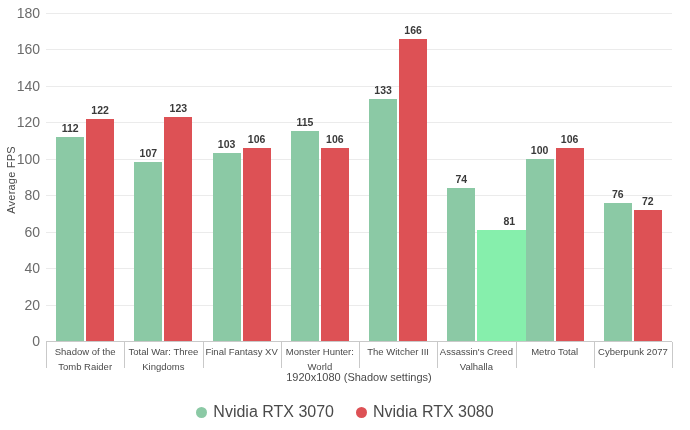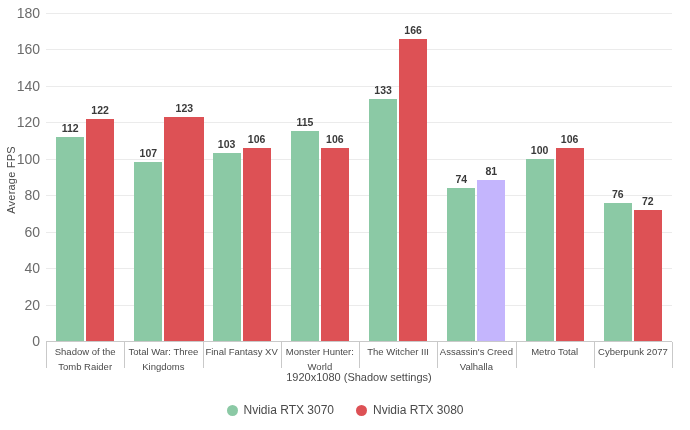--- a/index.html
+++ b/index.html
@@ -170,21 +170,21 @@
     align-items: center;
     gap: 6px;
   }
   .legend-swatch {
     width: 11px;
     height: 11px;
     border-radius: 50%;
     display: block;
   }
   .legend-label {
-    font-size: 12px;
+    font-size: 16px;
     color: #4a4a4a;
     white-space: nowrap;
   }
 </style>
 </head>
 <body>
 
 <div id="chart-root">
 
   <div id="y-axis-title">Average FPS</div>
@@ -221,21 +221,21 @@
             <span class="bar-value">112</span>
           </div>
           <div class="bar s1" style="height: 222.311px; background: rgb(221, 81, 85);">
             <span class="bar-value">122</span>
           </div>
         </div>
         <div class="bar-group">
           <div class="bar s0" style="height: 179px; background: rgb(139, 201, 165);">
             <span class="bar-value">107</span>
           </div>
-          <div class="bar s1" style="height: 224.133px; background: rgb(221, 81, 85); padding-left: 12px;">
+          <div class="bar s1" style="height: 224.133px; background: rgb(221, 81, 85);">
             <span class="bar-value">123</span>
           </div>
         </div>
         <div class="bar-group">
           <div class="bar s0" style="height: 187.689px; background: rgb(139, 201, 165);">
             <span class="bar-value">103</span>
           </div>
           <div class="bar s1" style="height: 193.156px; background: rgb(221, 81, 85);">
             <span class="bar-value">106</span>
           </div>
@@ -253,21 +253,21 @@
             <span class="bar-value">133</span>
           </div>
           <div class="bar s1" style="height: 302.489px; background: rgb(221, 81, 85);">
             <span class="bar-value">166</span>
           </div>
         </div>
         <div class="bar-group">
           <div class="bar s0" style="height: 153px; background: rgb(139, 201, 165);">
             <span class="bar-value">74</span>
           </div>
-          <div class="bar s1" style="height: 161px; background: #c4b5fd;">
+          <div class="bar s1" style="height: 111px; background: #86efac; padding-left: 36px;">
             <span class="bar-value">81</span>
           </div>
         </div>
         <div class="bar-group">
           <div class="bar s0" style="height: 182.222px; background: rgb(139, 201, 165);">
             <span class="bar-value">100</span>
           </div>
           <div class="bar s1" style="height: 193.156px; background: rgb(221, 81, 85);">
             <span class="bar-value">106</span>
           </div>

